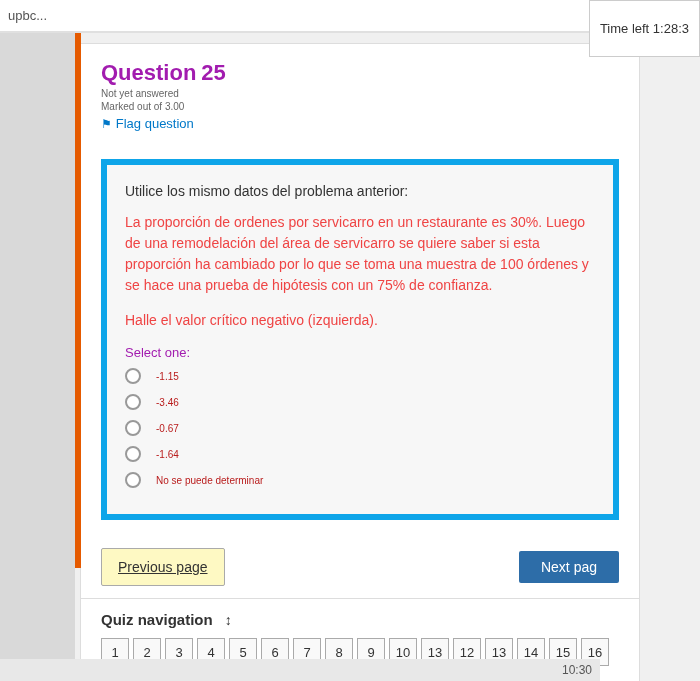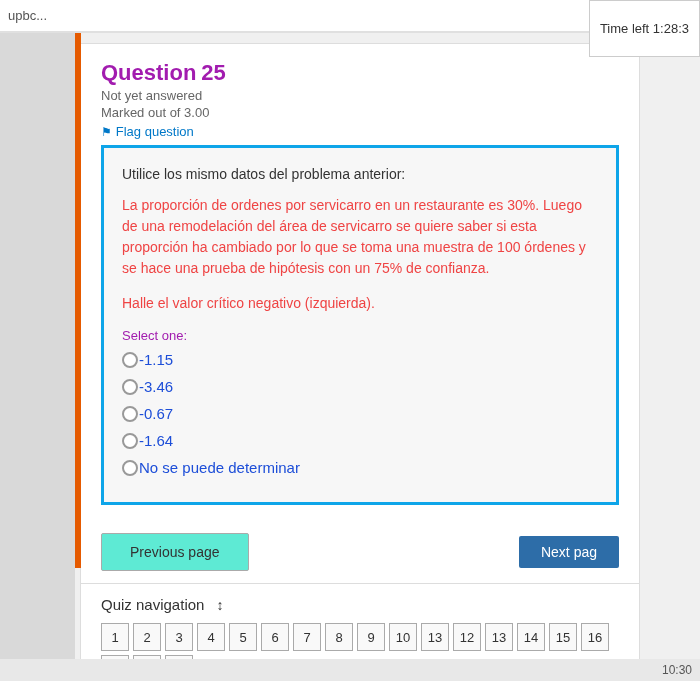--- a/index.html
+++ b/index.html
@@ -54,43 +54,43 @@
       font-weight: normal;
       color: #a21caf;
     }
 
     .question-number span {
       font-weight: bold;
       font-size: 22px;
     }
 
     .question-meta {
-      font-size: 13px;
+      font-size: 10px;
       color: #666;
       margin-top: 2px;
     }
 
     .flag-question {
       font-size: 13px;
       color: #0078c8;
       cursor: pointer;
       display: flex;
       align-items: center;
       gap: 4px;
       margin-top: 4px;
     }
 
     .flag-icon {
       font-size: 12px;
     }
 
     .question-body {
       background: #f7f7f7;
-      border: 3px solid #0ea5e9;
-      margin-top: 6px;
+      border: 6px solid #0ea5e9;
+      margin-top: 28px;
       padding: 16px 18px;
     }
 
     .question-text {
       font-size: 14px;
       color: #333;
       margin-bottom: 10px;
       line-height: 1.5;
     }
 
@@ -108,24 +108,24 @@
     }
 
     .options-list {
       list-style: none;
       padding: 0;
     }
 
     .option-item {
       display: flex;
       align-items: center;
-      gap: 1px;
+      gap: 15px;
       margin-bottom: 10px;
-      font-size: 15px;
-      color: #1d4ed8;
+      font-size: 10px;
+      color: #b91c1c;
     }
 
     .option-radio {
       width: 16px;
       height: 16px;
       border: 2px solid #999;
       border-radius: 50%;
       display: inline-block;
       flex-shrink: 0;
       background: #fff;
@@ -135,26 +135,27 @@
     .navigation-row {
       display: flex;
       justify-content: space-between;
       align-items: center;
       margin: 16px 0 0 0;
       padding: 12px 0 12px 0;
     }
 
     .prev-button {
       border: 1px solid #aaa;
-      background: #5eead4;
-      padding: 10px 28px;
+      background: #fef9c3;
+      padding: 10px 16px;
       font-size: 14px;
       color: #333;
       cursor: pointer;
       border-radius: 2px;
+      text-decoration: underline;
     }
 
     .next-button {
       background: #2d6da8;
       color: #fff;
       border: none;
       padding: 8px 22px;
       font-size: 14px;
       cursor: pointer;
       border-radius: 2px;
@@ -163,21 +164,21 @@
     .quiz-navigation-section {
       margin: 0 60px 0 80px;
       padding: 12px 20px;
       background: #fff;
       border: 1px solid #ddd;
       border-top: none;
     }
 
     .quiz-nav-title {
       font-size: 15px;
-      font-weight: normal;
+      font-weight: bold;
       color: #333;
       margin-bottom: 10px;
       display: flex;
       align-items: center;
       gap: 12px;
     }
 
     .quiz-nav-grid {
       display: flex;
       flex-wrap: wrap;
@@ -198,21 +199,21 @@
     }
 
     .bottom-bar {
       background: #e8e8e8;
       text-align: right;
       padding: 4px 8px;
       font-size: 12px;
       color: #555;
       position: fixed;
       bottom: 0;
-      width: 700px;
+      width: 600px;
     }
 
     .left-sidebar {
       position: absolute;
       left: 0;
       top: 0;
       width: 75px;
       height: 100%;
       background: #d9d9d9;
     }

